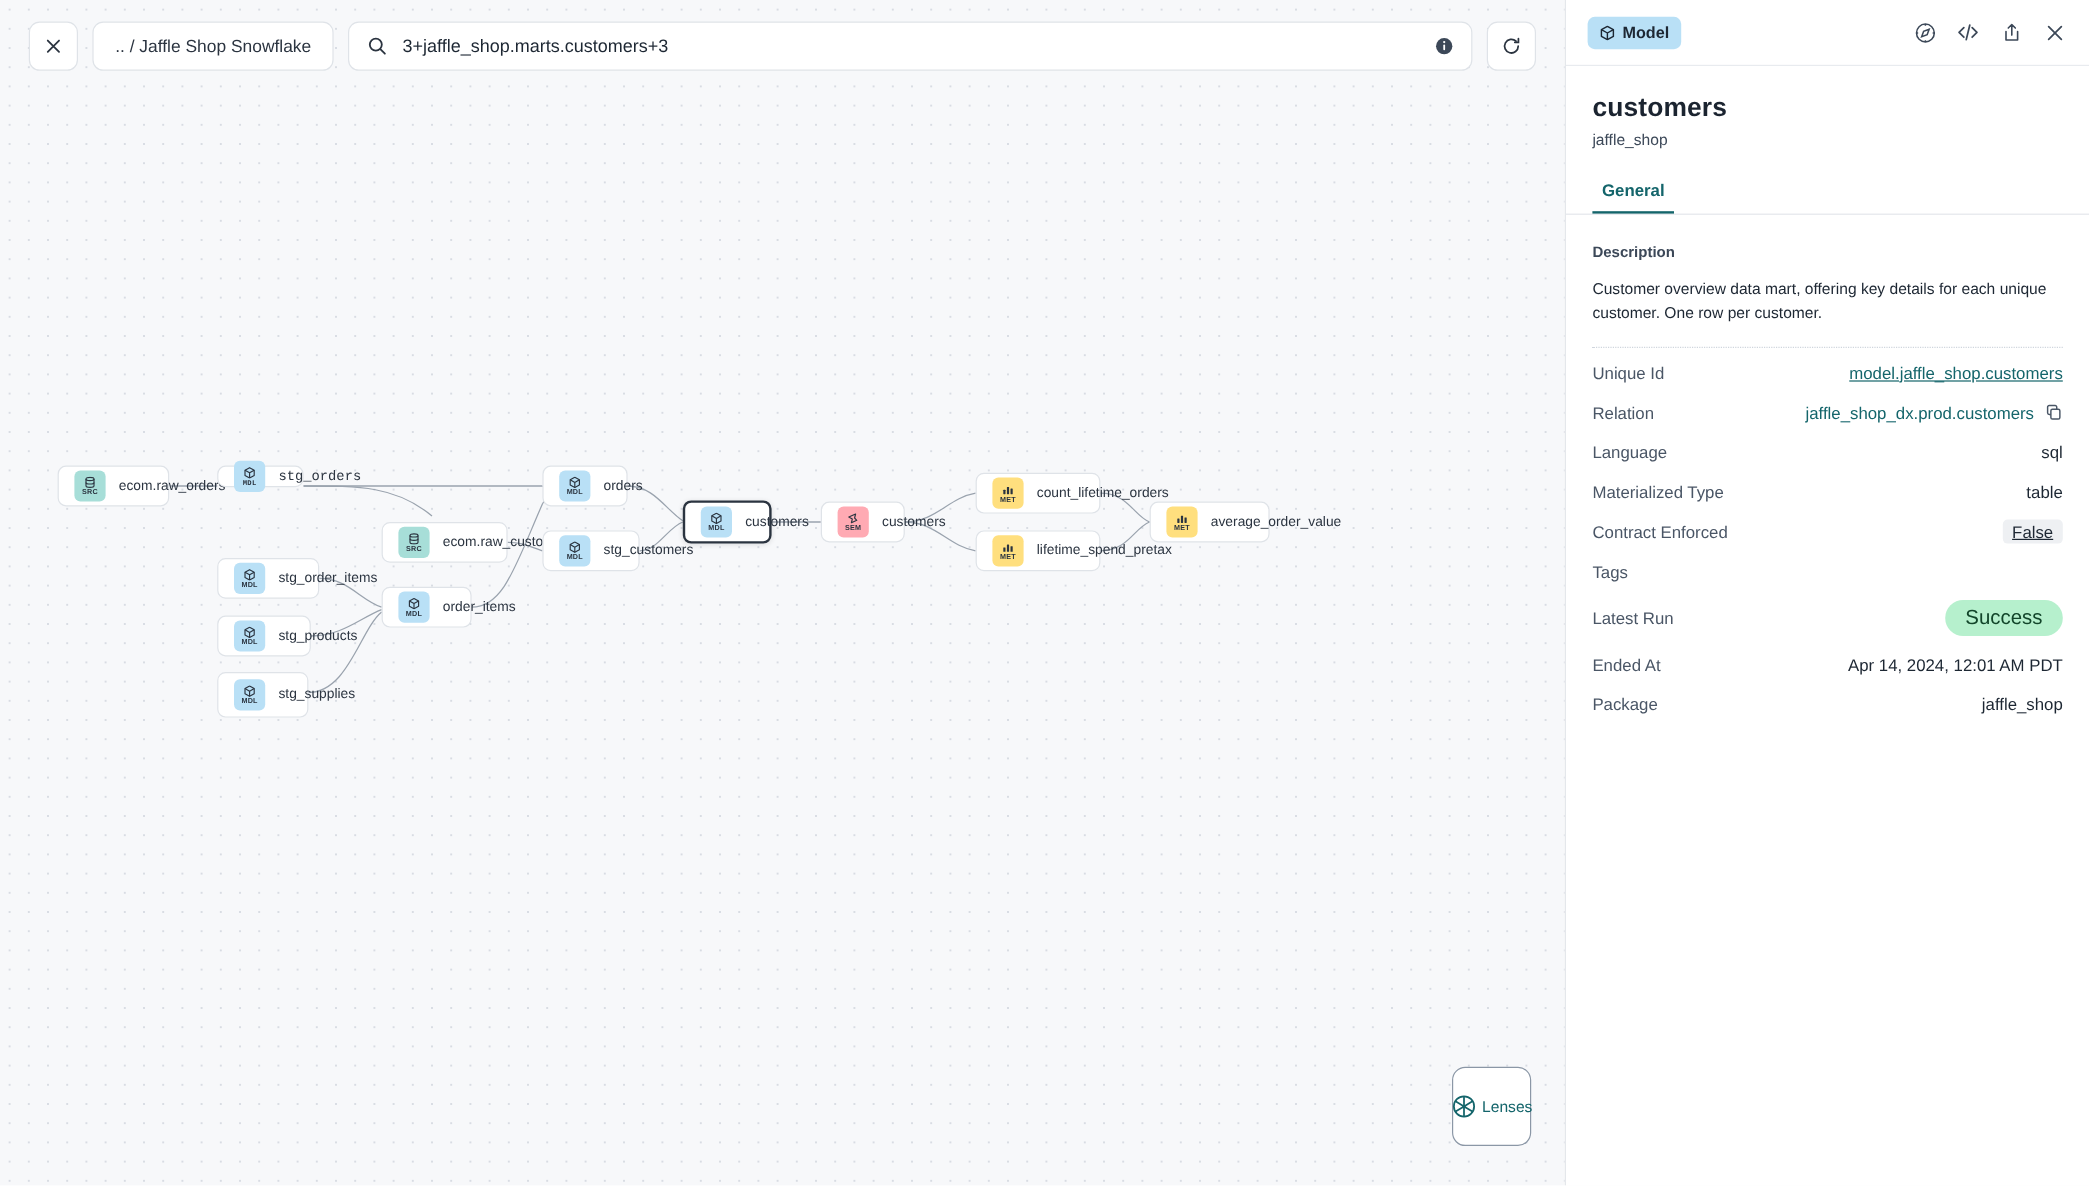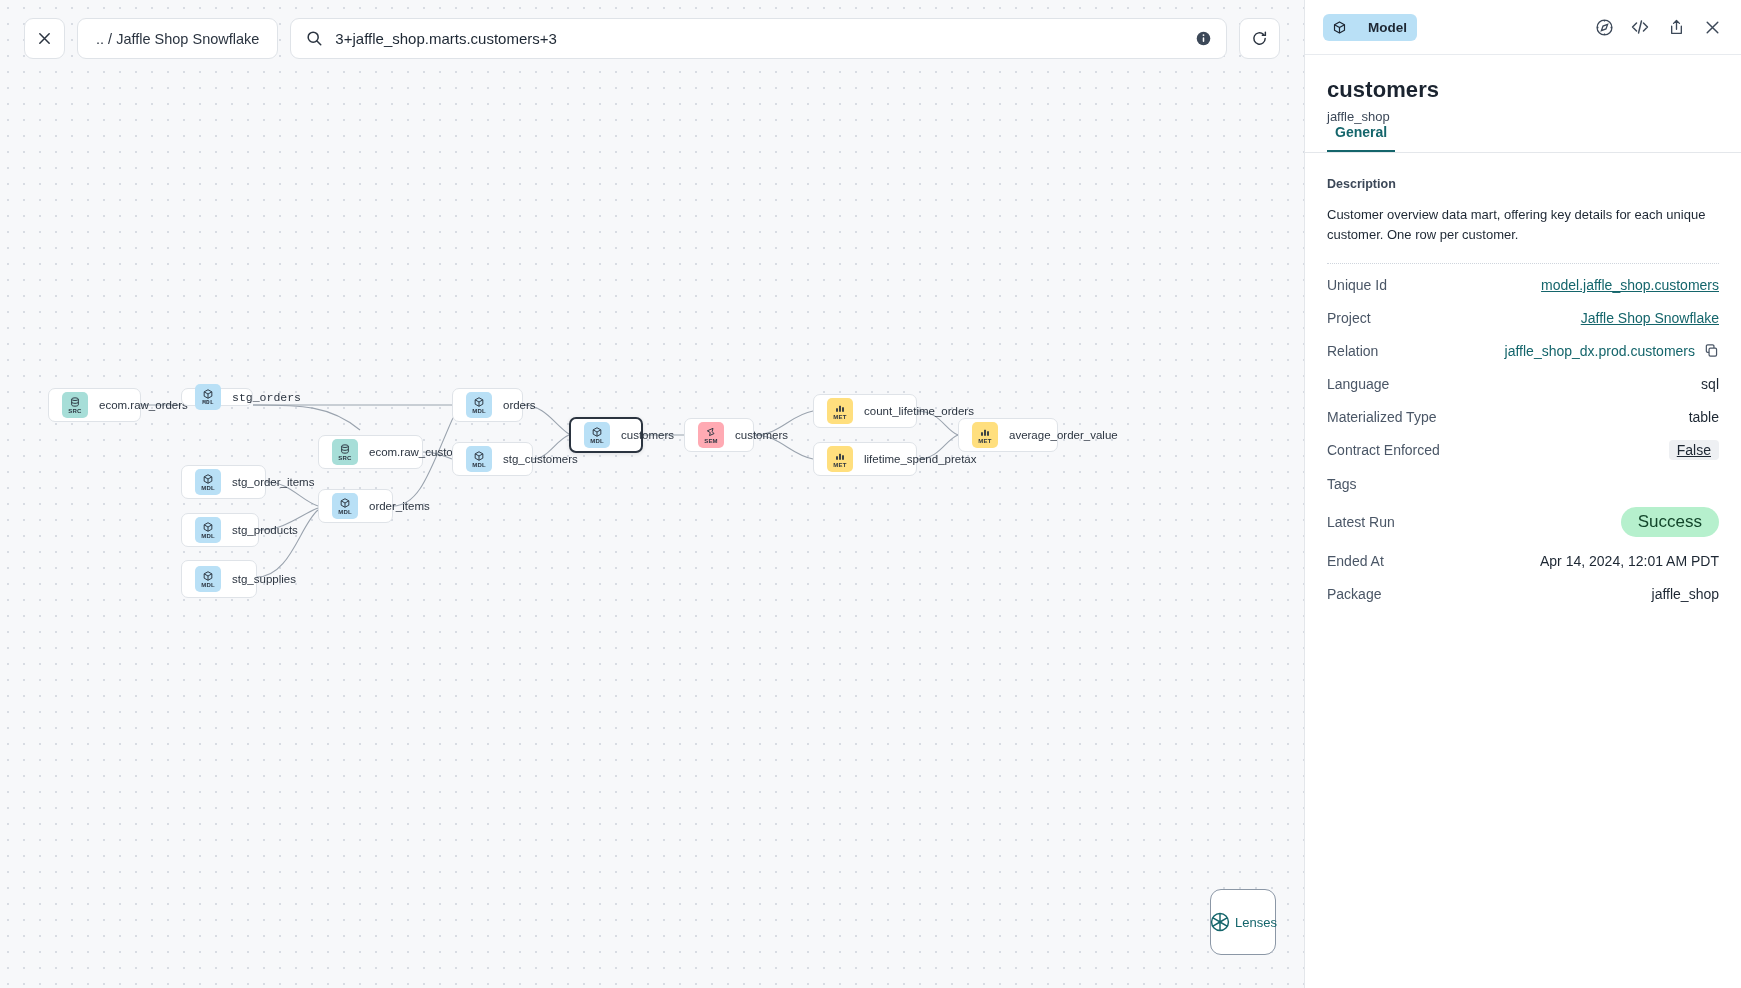--- a/index.html
+++ b/index.html
@@ -90,30 +90,30 @@
     display: flex; flex-direction: column; position: relative;
   }
   .panel-top {
     height: 55px; display: flex; align-items: center;
     padding: 0 16px 0 18px; gap: 10px;
     border-bottom: 1px solid #e8ebef;
   }
   .type-chip {
     background: #b9e0f6; color: #1d2733;
     border-radius: 6px; height: 27px; padding: 0 10px;
-    display: flex; align-items: center; gap: 22px;
+    display: flex; align-items: center; gap: 6px;
     font-size: 13.5px; font-weight: 600; cursor: pointer;
   }
   .panel-top .spacer { flex: 1; }
   .pico { width: 26px; height: 26px; display: flex; align-items: center; justify-content: center;
           color: #3c4858; cursor: pointer; }
   .panel-head { padding: 22px 22px 0 22px; }
   .panel-title { font-size: 22px; font-weight: 700; color: #1b2430; letter-spacing: .1px; }
   .panel-sub { font-size: 13px; color: #3c4858; margin-top: 6px; }
-  .tabs { display: flex; padding: 0 22px; border-bottom: 1px solid #e4e7eb; align-items: center; }
+  .tabs { display: flex; padding: 0 22px; margin-top: 26px; border-bottom: 1px solid #e4e7eb; align-items: center; }
   .tab { font-size: 14px; color: #14656b; font-weight: 600; padding: 0 8px 10px 8px;
          border-bottom: 2.5px solid #14656b; cursor: pointer; }
   .panel-body { padding: 24px 22px 0 22px; overflow: auto; flex: 1; }
   .sect-label { font-size: 12.5px; font-weight: 700; color: #3c4858; }
   .desc { font-size: 13px; color: #1d2733; line-height: 1.55; margin-top: 14px; }
   .divider { border-top: 1px dotted #cfd5dd; margin: 18px 0 4px 0; }
   .row { display: flex; align-items: center; min-height: 33px; padding: 7px 0; gap: 12px; }
   .row .k { font-size: 14px; color: #4a5666; flex: 0 0 auto; }
   .row .v { margin-left: auto; font-size: 14px; color: #1d2733; text-align: right;
             display: flex; align-items: center; gap: 9px; }
@@ -439,24 +439,20 @@
     <div class="panel-body">
       <div class="sect-label">Description</div>
       <div class="desc">Customer overview data mart, offering key details for each unique customer. One row per customer.</div>
       <div class="divider"></div>
 
       <div class="row">
         <span class="k">Unique Id</span>
         <span class="v link">model.jaffle_shop.customers</span>
       </div>
 
-      <div class="row">
-        <span class="k">Project</span>
-        <span class="v link">Jaffle Shop Snowflake</span>
-      </div>
 
       <div class="row">
         <span class="k">Relation</span>
         <span class="v">
           <span style="color:#14656b;">jaffle_shop_dx.prod.customers</span>
           <span class="copy-ico">
             <svg width="15" height="15" viewBox="0 0 16 16" fill="none" stroke="#4a5666" stroke-width="1.3" stroke-linejoin="round">
               <rect x="5.4" y="5.4" width="8" height="8.6" rx="1.4"></rect>
               <path d="M10.6 5.4V3.4A1.4 1.4 0 0 0 9.2 2H3.9a1.4 1.4 0 0 0-1.4 1.4v5.3A1.4 1.4 0 0 0 3.9 10h1.5"></path>
             </svg>

